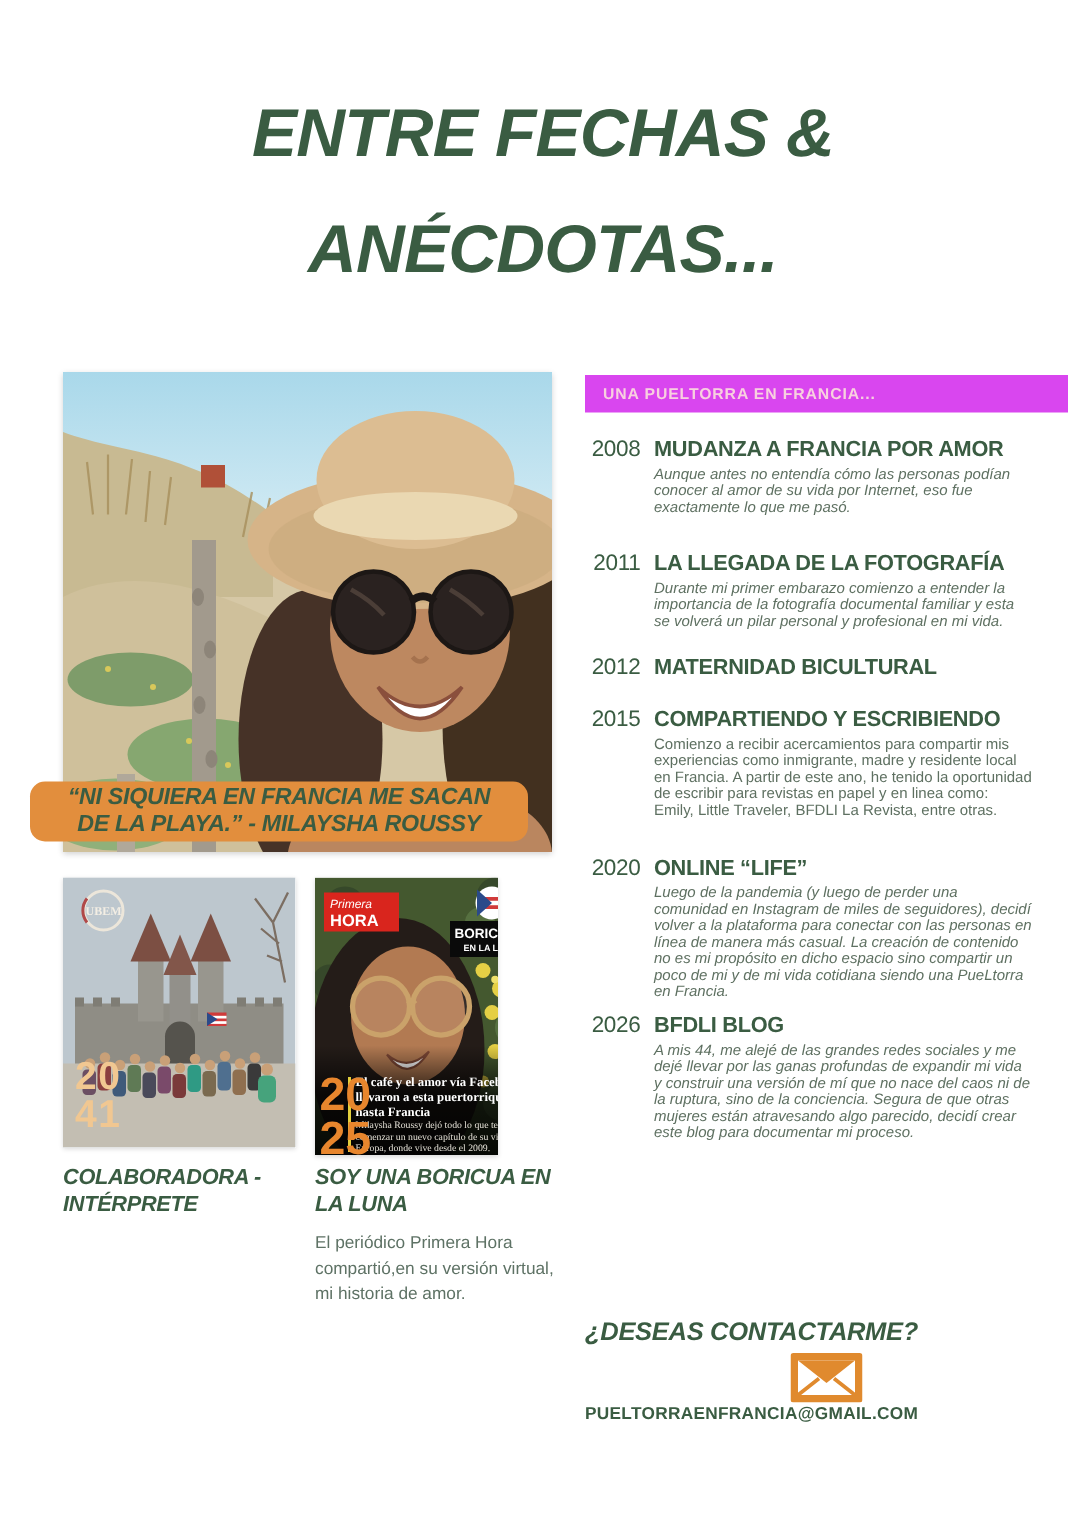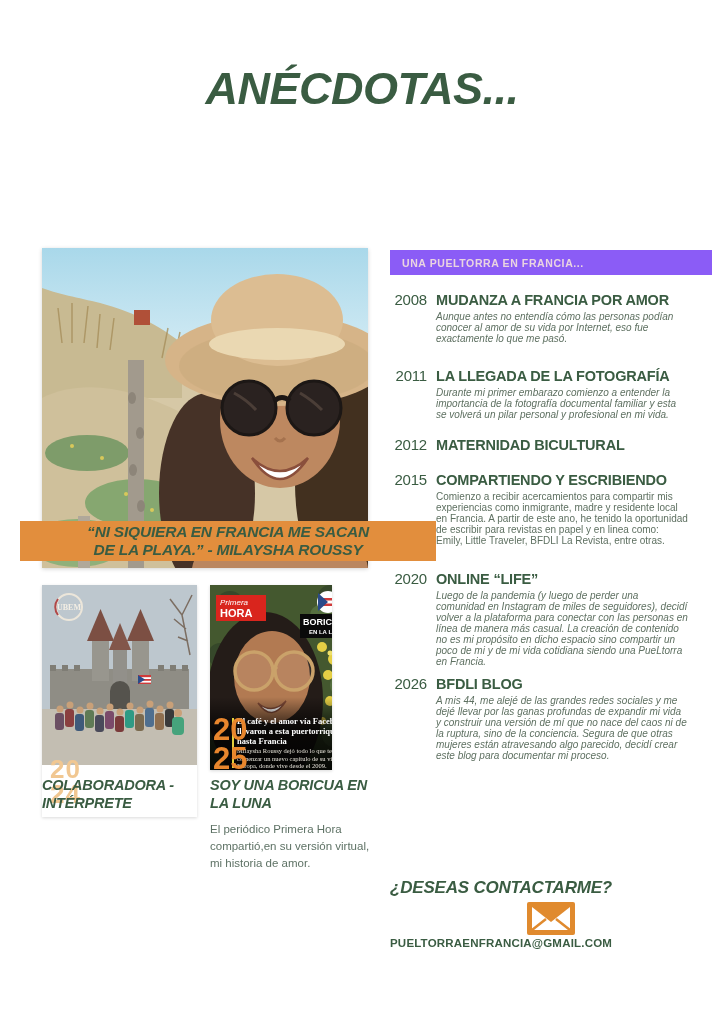--- a/index.html
+++ b/index.html
@@ -6,27 +6,27 @@
   #page{position:relative;width:724px;height:1024px;background:#ffffff;overflow:hidden;
         font-family:"Liberation Sans",sans-serif;}
   
   .main-title{position:absolute;top:50px;left:0;width:724px;text-align:center;
     color:#3A5C42;font-weight:bold;font-style:italic;font-size:45px;line-height:77px;
     letter-spacing:-0.5px;}
   
   .hero{position:absolute;left:42px;top:248px;width:326px;height:320px;
     box-shadow:0 1px 4px rgba(0,0,0,.18);}
   .hero svg{display:block;}
-  .quote-banner{position:absolute;left:20px;top:521px;width:416px;height:40px;
+  .quote-banner{position:absolute;left:20px;top:521px;width:332px;height:40px;
     background:#E28E3D;color:#3A5C42;font-weight:bold;font-style:italic;
     font-size:15.5px;line-height:18px;text-align:center;display:flex;
-    flex-direction:column;justify-content:center;letter-spacing:-0.2px;}
+    flex-direction:column;justify-content:center;letter-spacing:-0.2px;border-radius:10px;}
   
   .tl-header{position:absolute;left:390px;top:250px;width:322px;height:25px;
-    background:#8b5cf6;color:rgba(255,239,220,.82);font-size:10.5px;font-weight:bold;
+    background:#d946ef;color:rgba(255,239,220,.82);font-size:10.5px;font-weight:bold;
     letter-spacing:.6px;display:flex;align-items:center;padding-left:12px;box-sizing:border-box;}
   .timeline{position:absolute;left:383px;top:291px;width:335px;}
   .t-entry{margin-bottom:34px;}
   .t-entry:nth-of-type(1){margin-bottom:23px;}
   .t-entry:nth-of-type(2){margin-bottom:16px;}
   .t-entry:nth-of-type(3){margin-bottom:18px;}
   .t-entry:nth-of-type(4){margin-bottom:24px;}
   .t-entry:nth-of-type(5){margin-bottom:8px;}
   .t-head{display:flex;align-items:baseline;}
   .t-year{width:44px;text-align:right;margin-right:9px;color:#3A5C42;
@@ -36,21 +36,21 @@
     line-height:11px;font-style:italic;}
   .t-body.upright{font-style:normal;}
   
   .contact{position:absolute;left:390px;top:878px;width:322px;text-align:left;}
   .contact-heading{color:#3A5C42;font-weight:bold;font-style:italic;font-size:17px;
     letter-spacing:-0.2px;}
   .envelope{margin:4px auto 0;display:block;cursor:pointer;}
   .contact-email{margin-top:2px;color:#3A5C42;font-weight:bold;font-size:11.5px;
     letter-spacing:.2px;cursor:pointer;}
   
-  .photo1{position:absolute;left:42px;top:585px;width:155px;height:232px;
+  .photo1{position:absolute;left:42px;top:585px;width:155px;height:180px;
     box-shadow:0 1px 3px rgba(0,0,0,.15);}
   .photo2{position:absolute;left:210px;top:585px;width:122px;height:185px;
     box-shadow:0 1px 3px rgba(0,0,0,.15);overflow:hidden;}
   .photo1,.photo2{font-family:"Liberation Sans",sans-serif;}
   .yr-overlay{position:absolute;left:8px;bottom:10px;color:#F1C791;font-weight:bold;
     font-size:26px;line-height:25px;letter-spacing:1px;}
   .mag-numbers{position:absolute;left:3px;top:130px;color:#E8862D;font-weight:bold;
     font-size:31px;line-height:29px;}
   .mag-line{position:absolute;left:22px;top:133px;width:2px;height:50px;background:#E3CF3D;}
   .mag-headline{position:absolute;left:27px;top:131px;width:116px;color:#ffffff;
@@ -63,20 +63,21 @@
   .blk-body{margin-top:9px;color:#5E7265;font-size:11.5px;line-height:17px;}
   .colab{position:absolute;left:42px;top:776px;width:172px;}
   .boricua{position:absolute;left:210px;top:776px;width:160px;}
 </style>
 </head>
 <body>
 
 <div id="page">
 
   <div class="main-title">
+    <div>ENTRE FECHAS &amp;</div>
     <div>ANÉCDOTAS...</div>
   </div>
 
   <div class="hero">
     <svg width="326" height="320" viewBox="0 0 326 320">
       <defs>
         <linearGradient id="sky" x1="0" y1="0" x2="0" y2="1">
           <stop offset="0" stop-color="#a9d8ea"></stop>
             <stop offset="1" stop-color="#dcEFf6"></stop>
         </linearGradient>
@@ -257,21 +258,21 @@
       </g>
 
       <g>
         <circle cx="27" cy="22" r="13" fill="none" stroke="#ece6da" stroke-width="2"></circle>
         <path d="M16,30 A13,13 0 0 1 16,14" stroke="#b04848" stroke-width="2" fill="none"></path>
         <text x="27" y="25" text-anchor="middle" font-size="8" font-weight="bold" fill="#f3eee4" font-family="Liberation Serif, serif">UBEM</text>
       </g>
     </svg>
     <div class="yr-overlay">
       <div>20</div>
-      <div>24</div>
+      <div>41</div>
     </div>
   </div>
 
   <div class="photo2">
     <svg width="148" height="185" viewBox="0 0 148 185">
       <defs>
         <linearGradient id="fade" x1="0" y1="0" x2="0" y2="1">
           <stop offset="0" stop-color="#000000" stop-opacity="0"></stop>
           <stop offset=".45" stop-color="#000000" stop-opacity=".75"></stop>
           <stop offset="1" stop-color="#000000" stop-opacity=".9"></stop>

